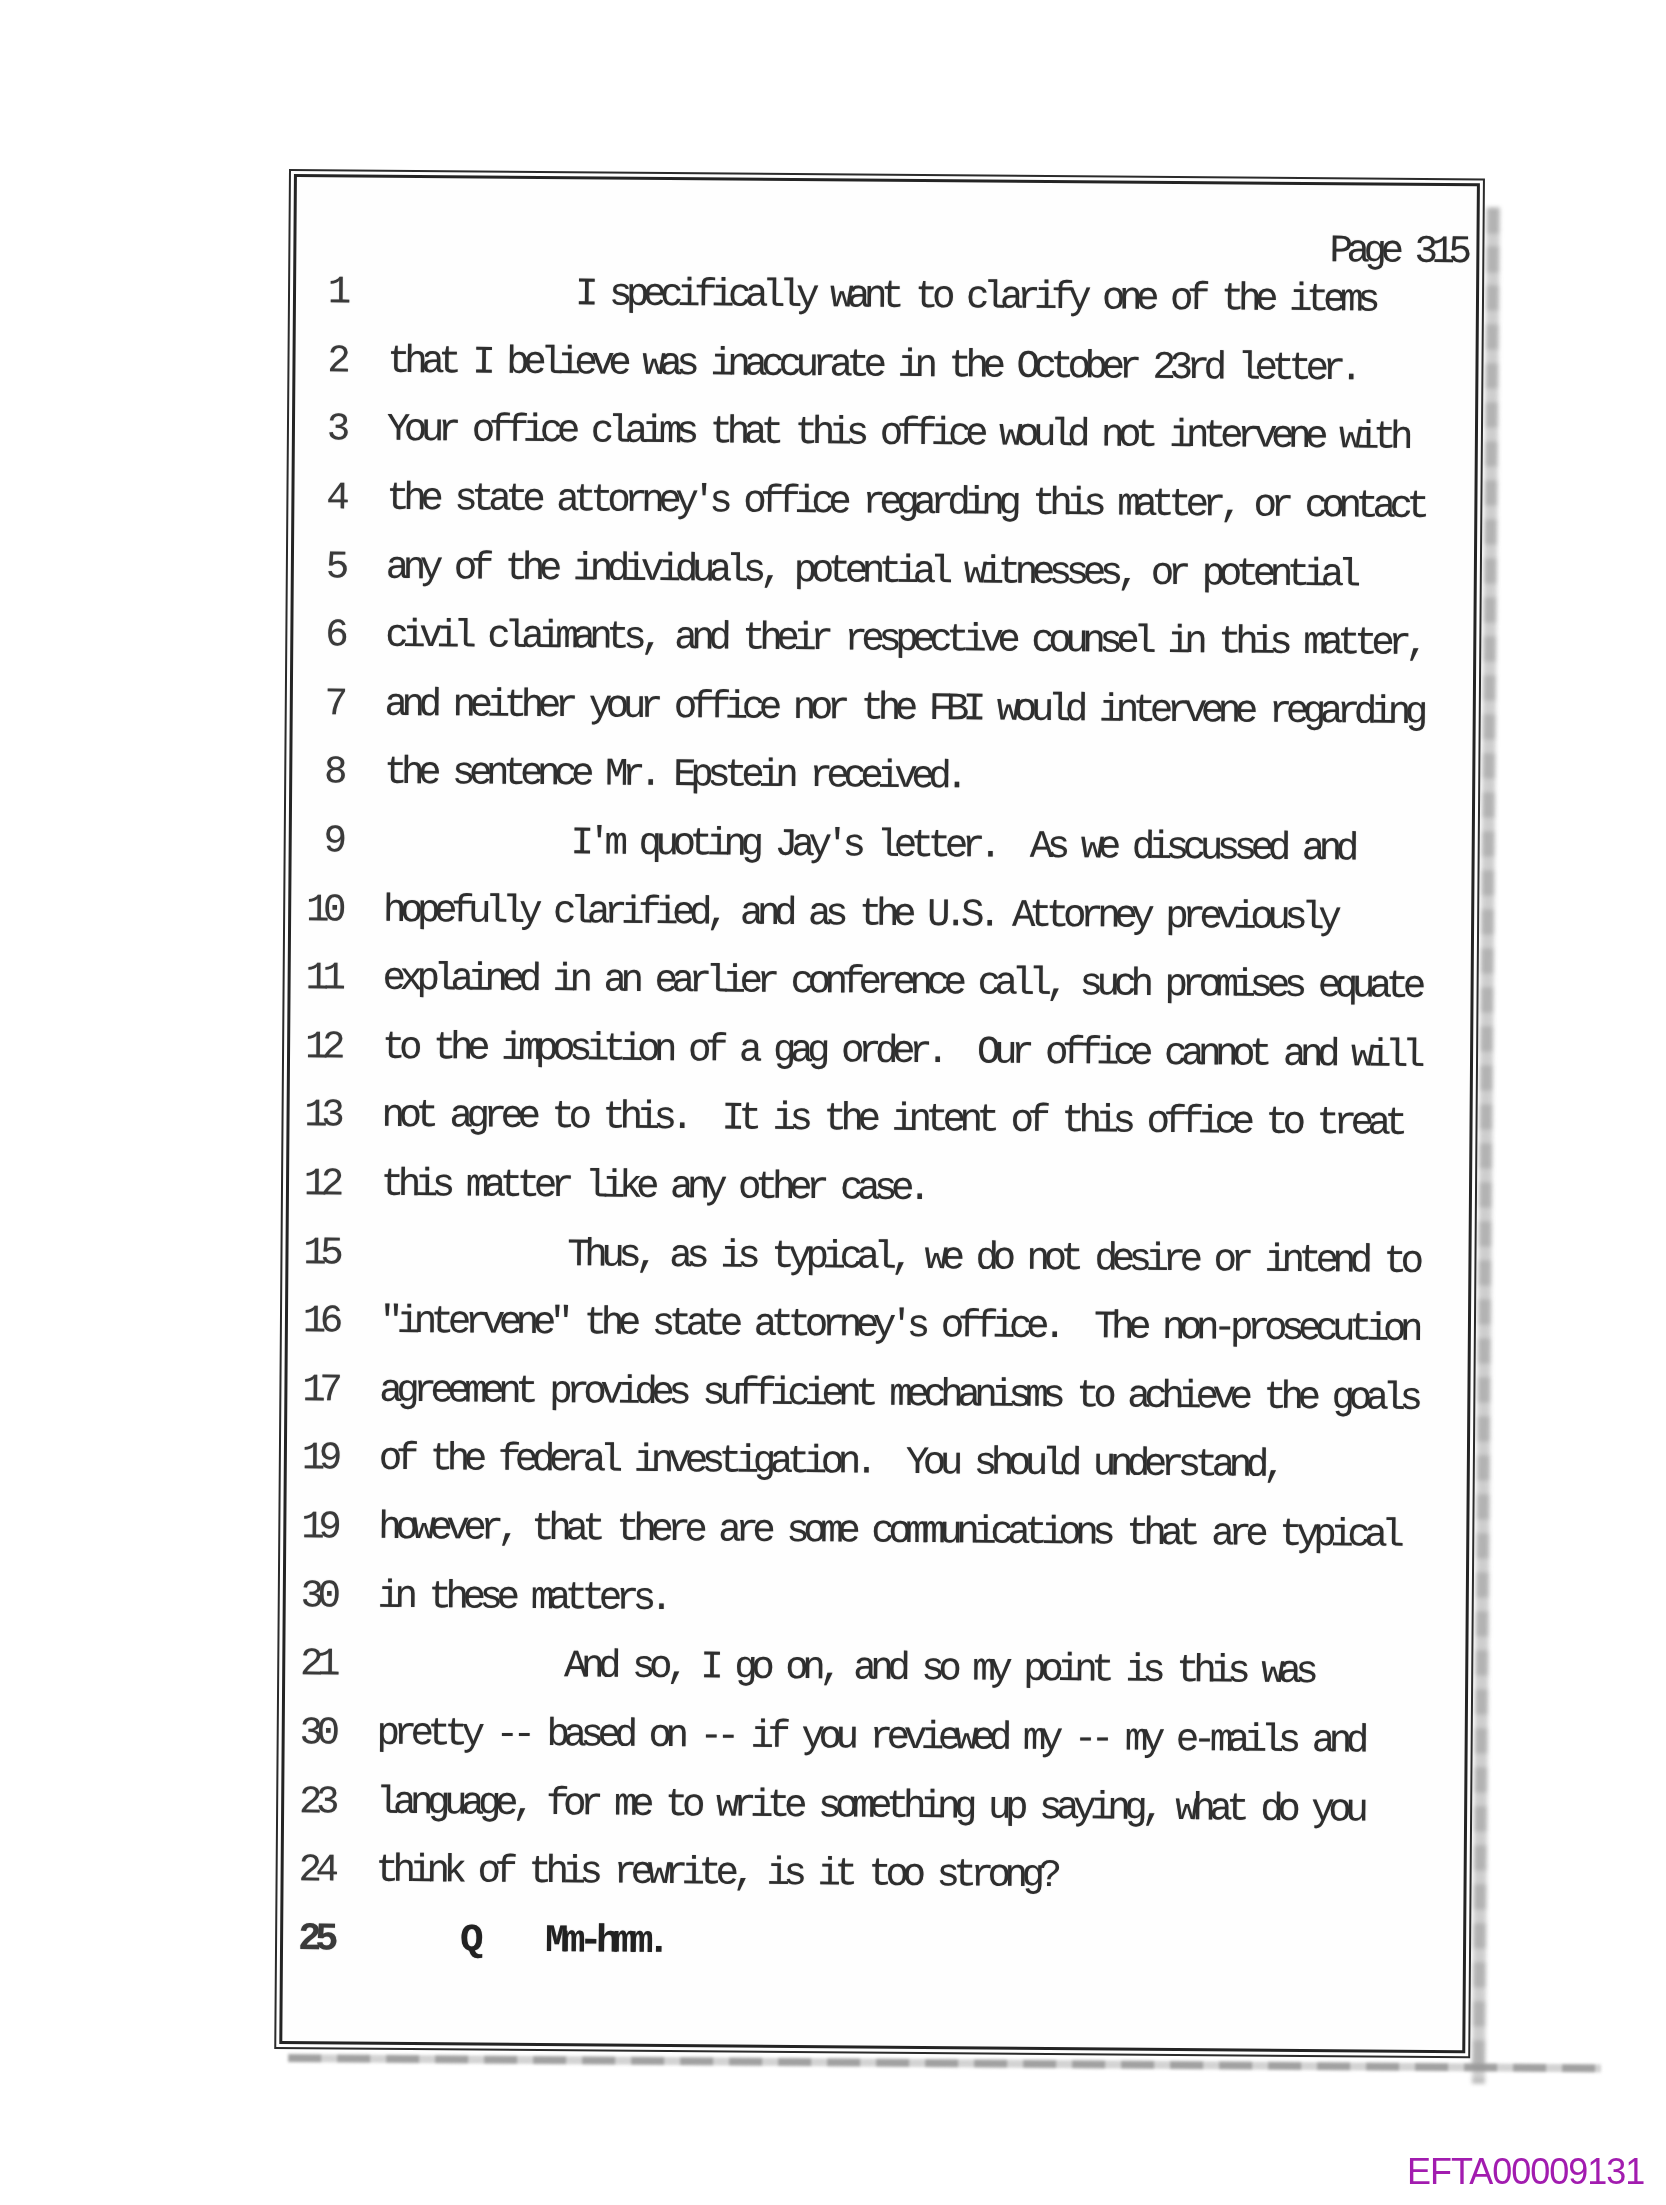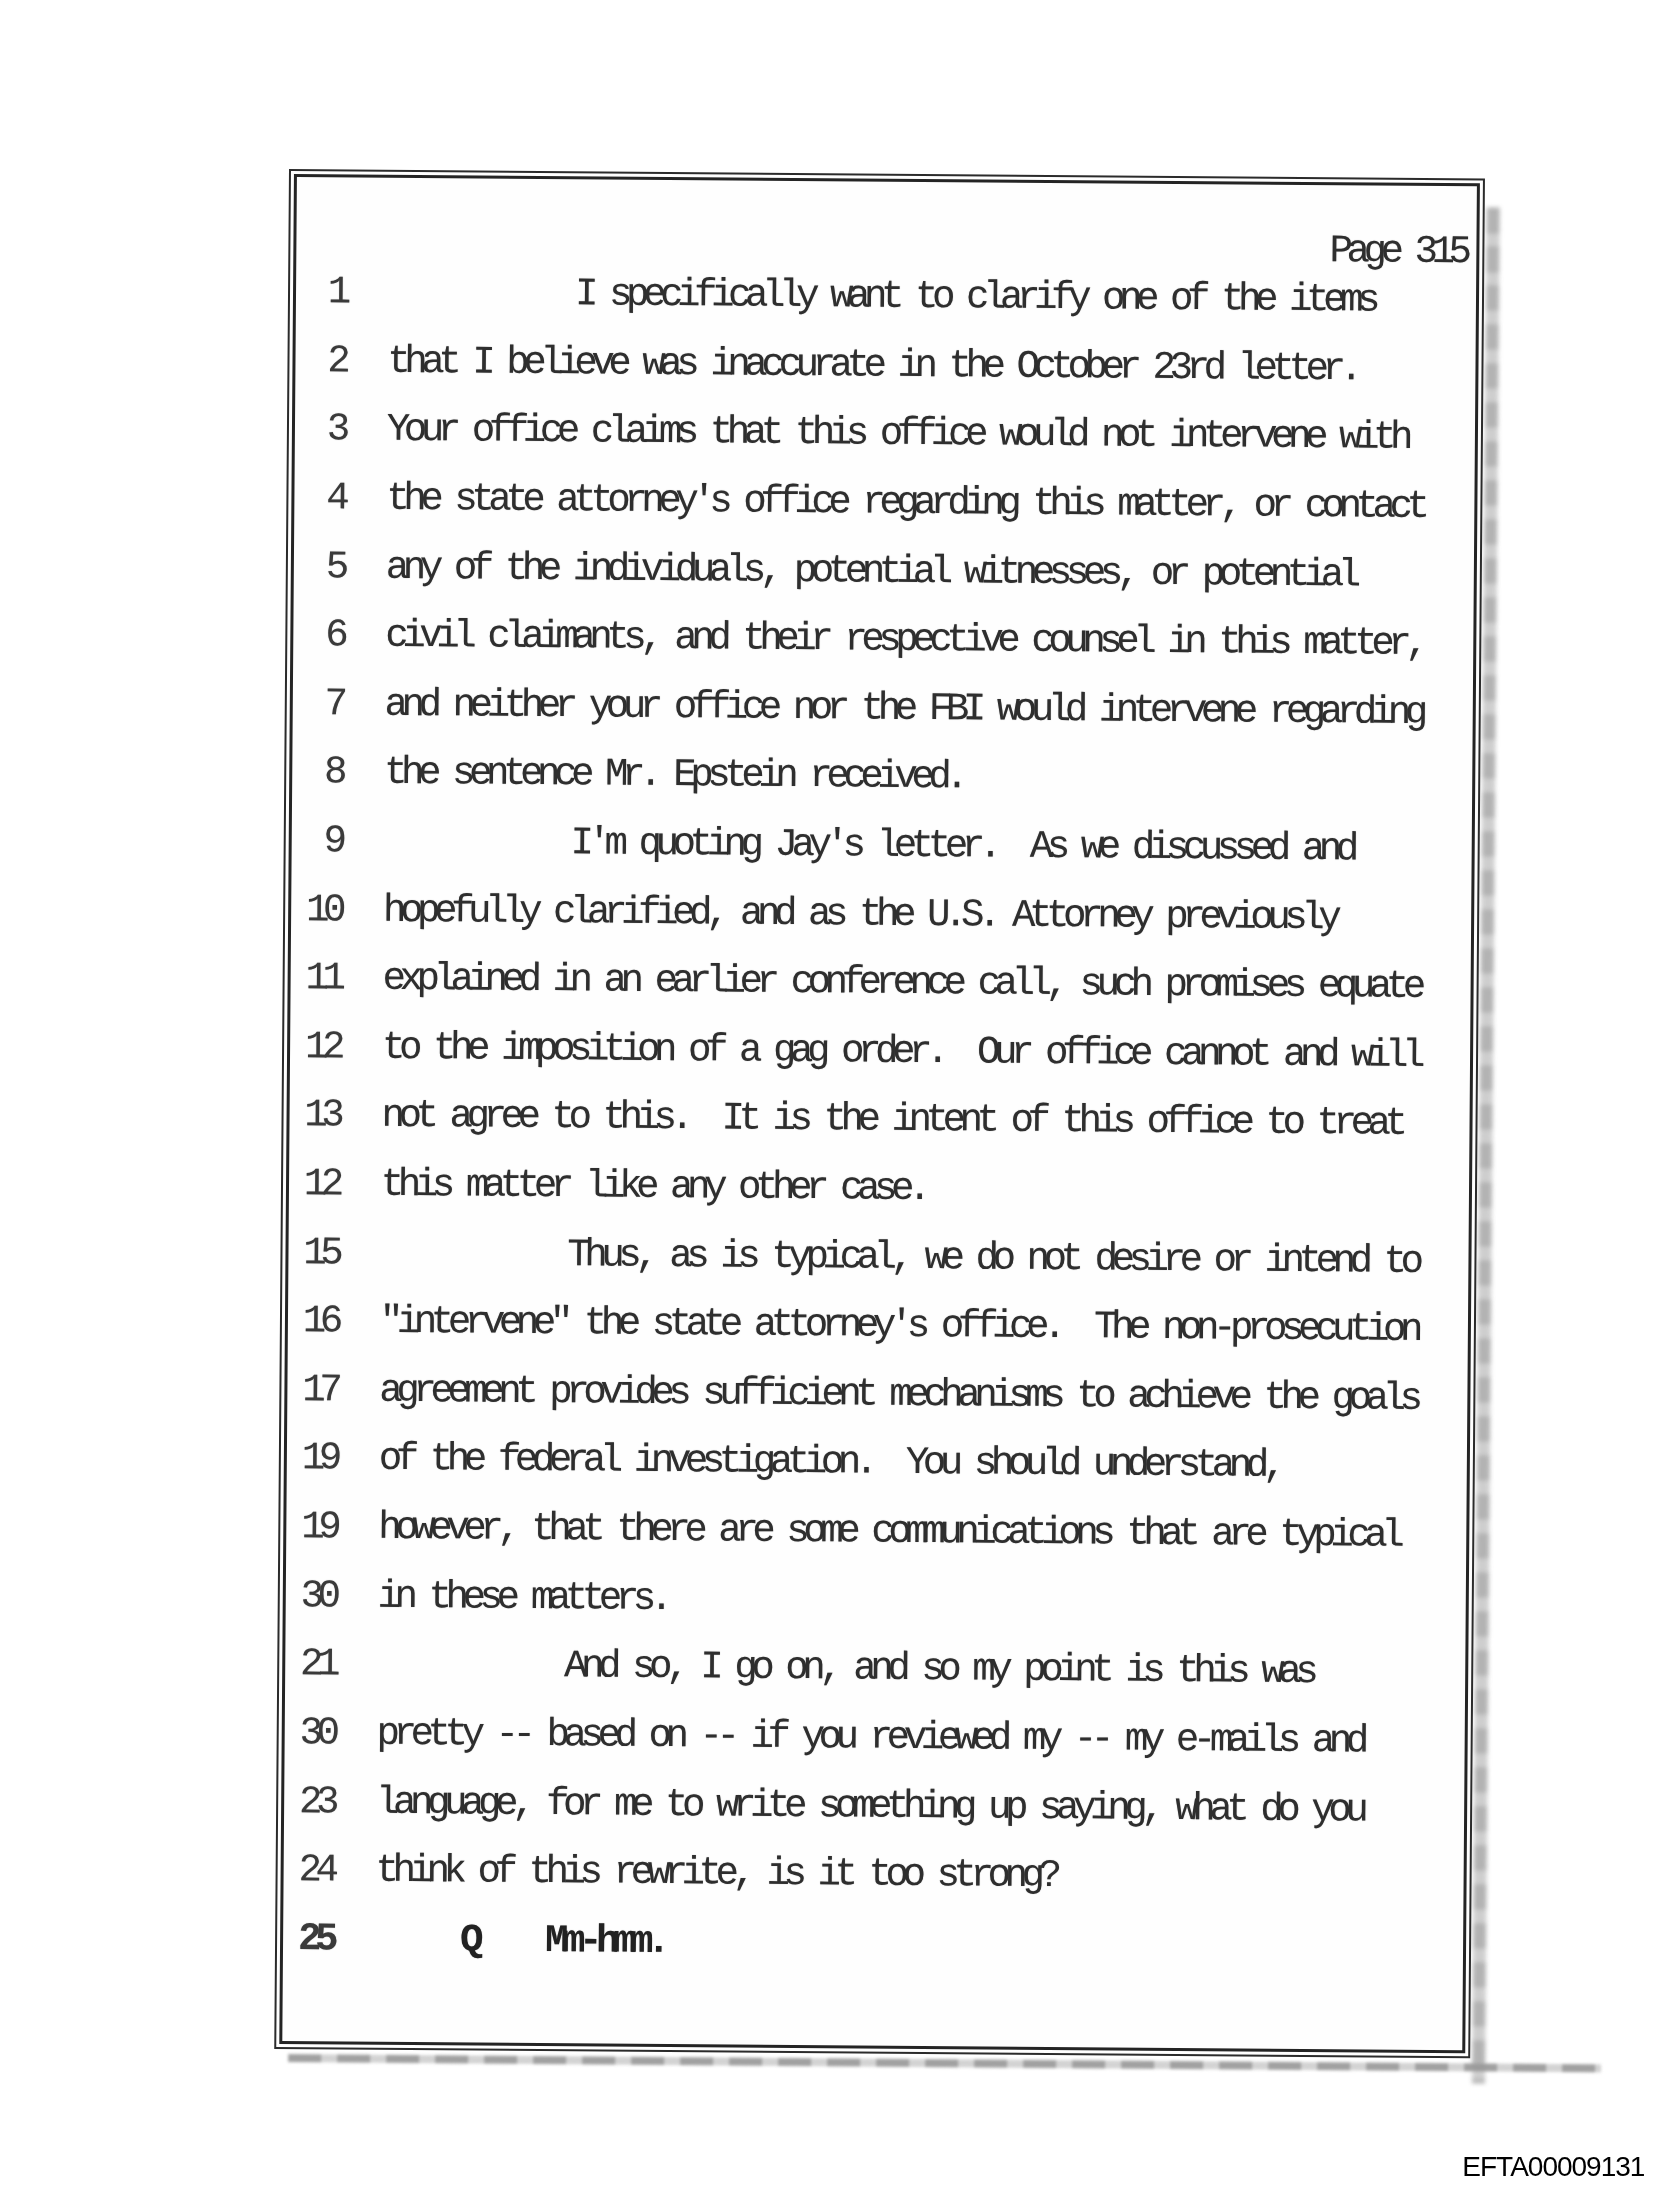--- a/index.html
+++ b/index.html
@@ -99,23 +99,23 @@
     position: absolute;
     left: 92px;
     white-space: pre;
   }
   
   .bates {
     position: absolute;
     top: 2151px;
     right: 21.6px;
     font-family: "Liberation Sans", sans-serif;
-    font-size: 28px;
+    font-size: 36px;
     letter-spacing: -1px;
-    color: #000000;
+    color: #a21caf;
   }
 </style>
 </head>
 <body>
 
 <div class="canvas">
   <div class="page">
     <div class="shadow-right"></div>
     <div class="shadow-bottom"></div>
     <div class="frame">

